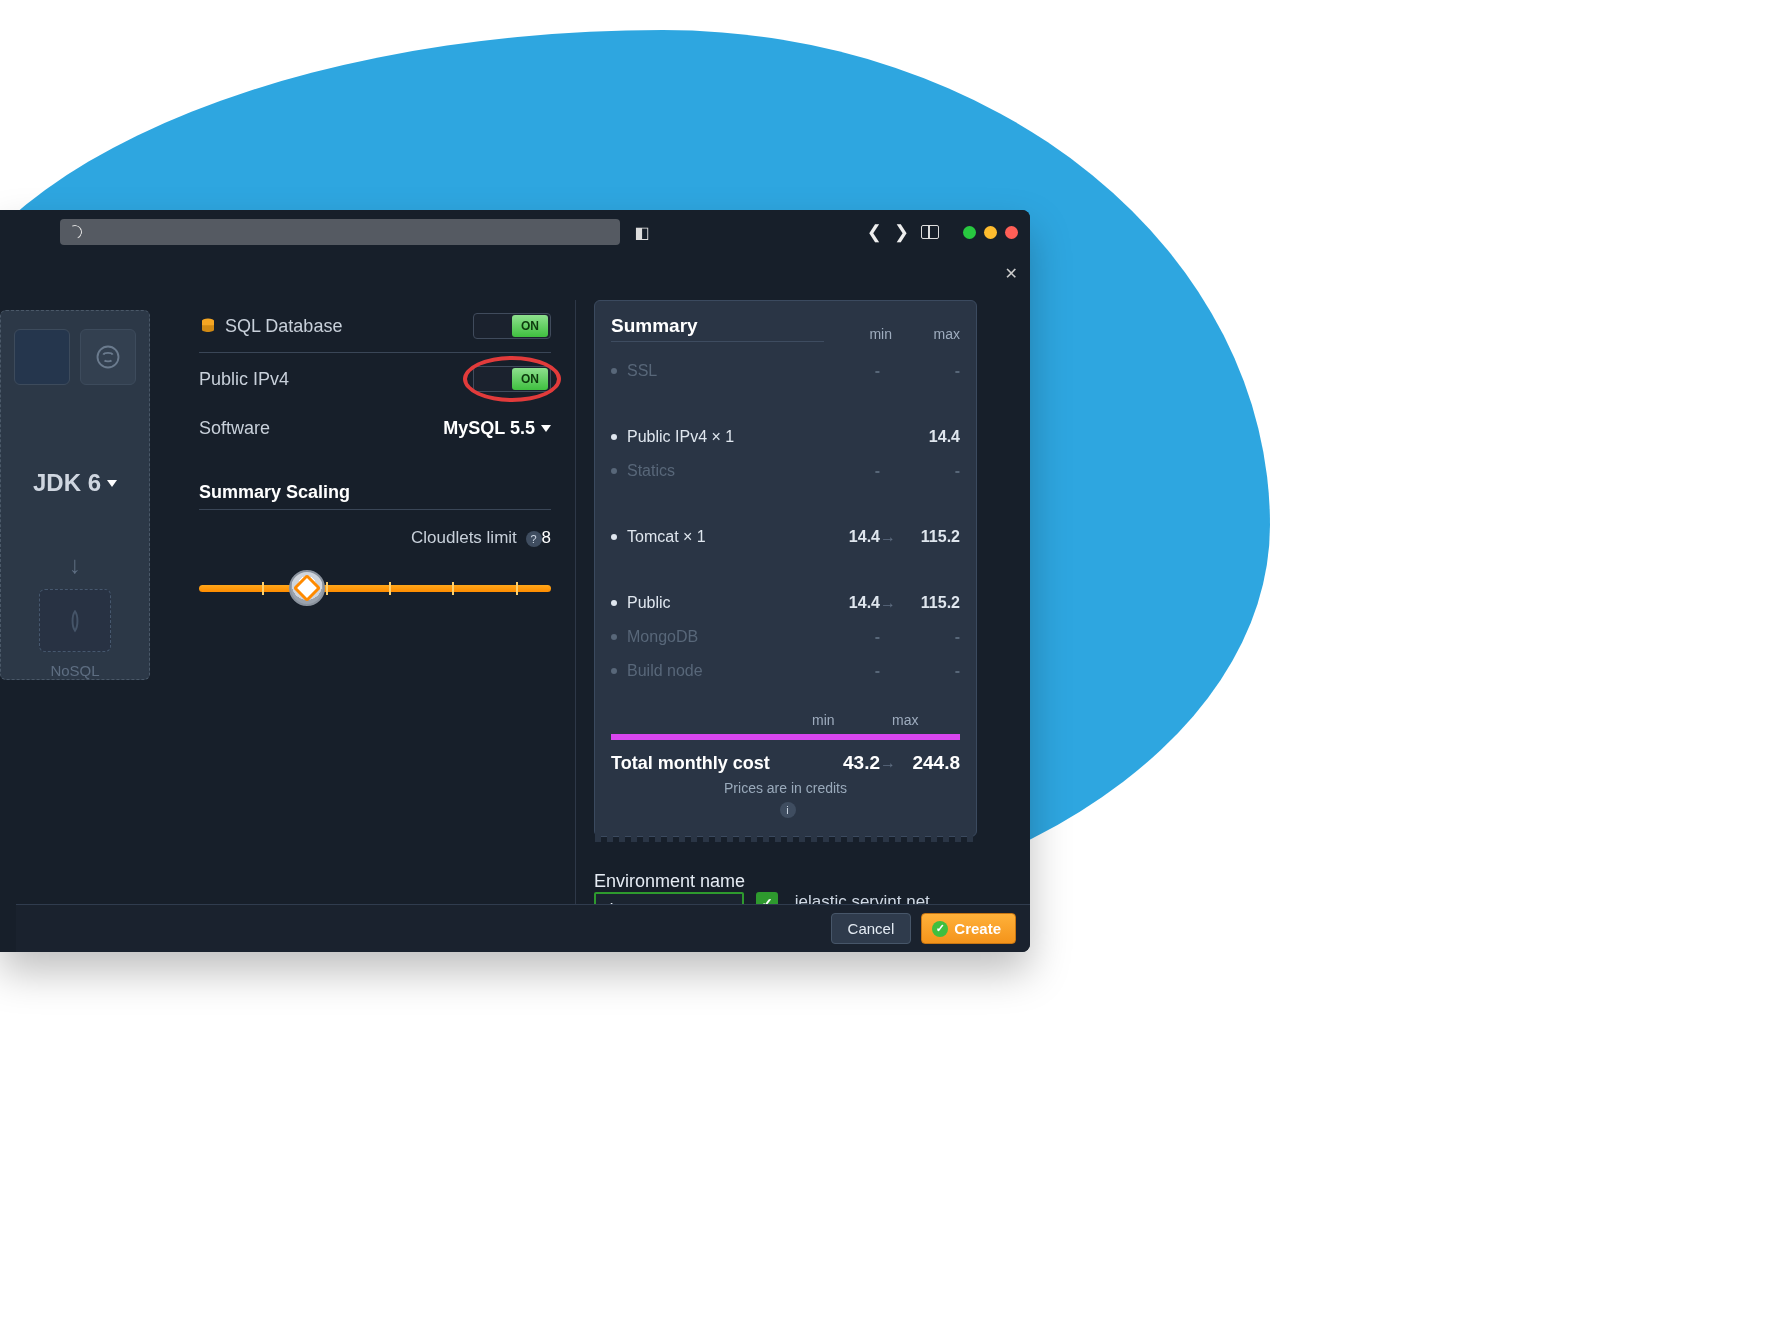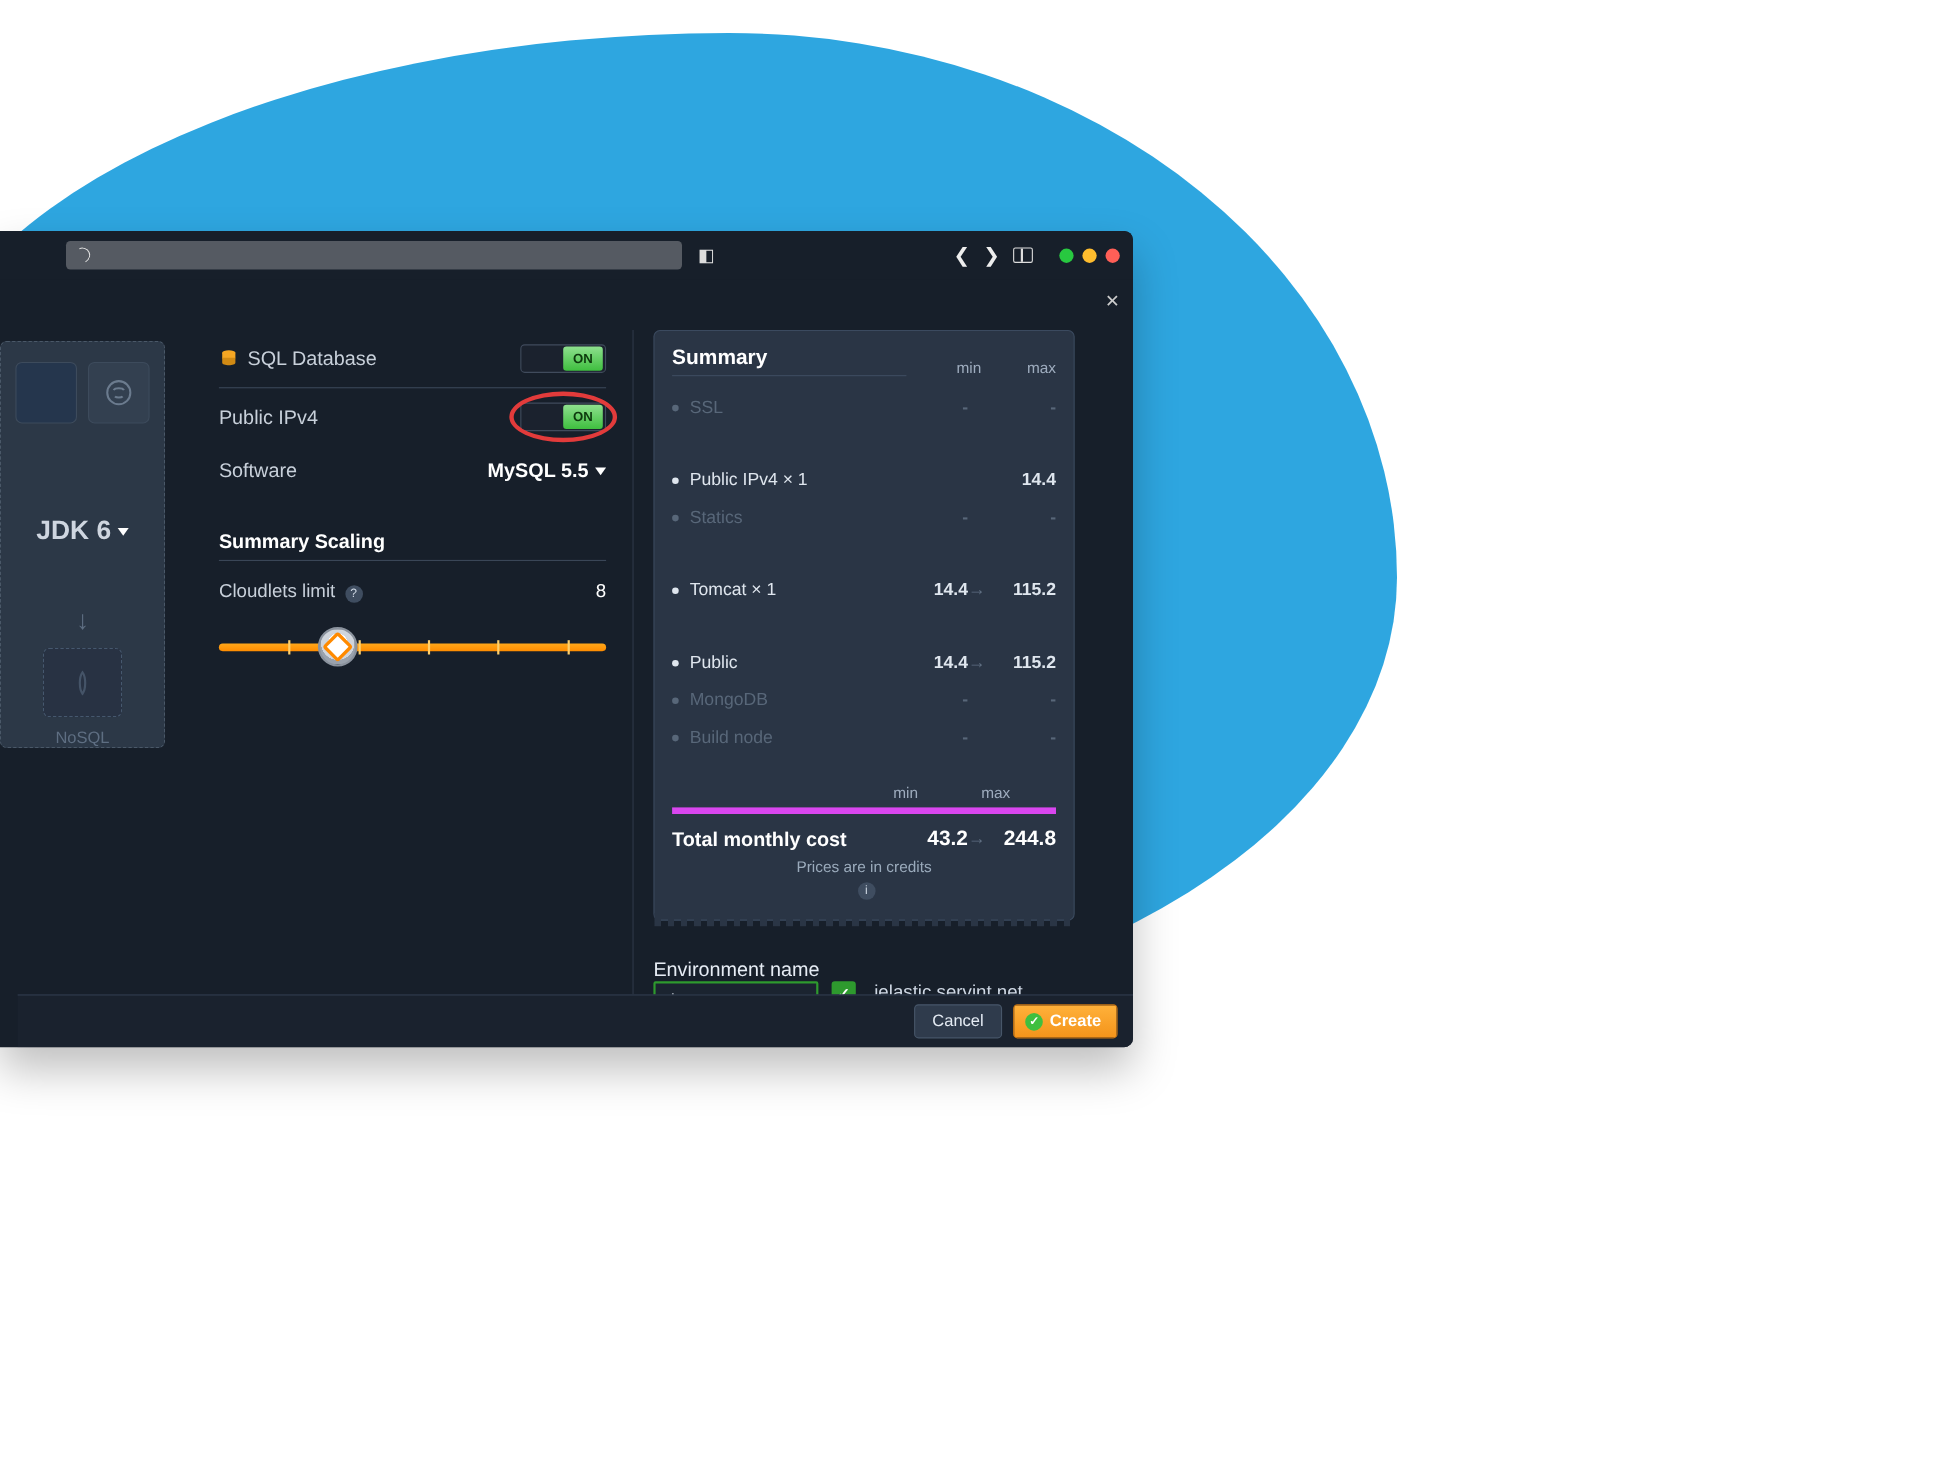--- a/index.html
+++ b/index.html
@@ -118,21 +118,21 @@
   .toggle-highlight {
     position:absolute;
     left:-10px;top:-10px;right:-10px;bottom:-10px;
     border:4px solid #e23b3b;
     border-radius: 50%;
     pointer-events:none;
   }
   .dropdown-val { color:#fff; font-weight:600; font-size:18px; display:flex; align-items:center; gap:6px; }
   .caret-down { width:0;height:0;border-left:5px solid transparent;border-right:5px solid transparent;border-top:7px solid #fff; }
   .section-title { color:#fff; font-weight:700; font-size:18px; margin-top: 30px; border-bottom:1px solid #3a4657; padding-bottom:6px; }
-  .cloudlets-row { display:flex; justify-content:space-between; align-items:center; margin-top:18px; color:#c8d0da; font-size:17px; }
+  .cloudlets-row { display:flex; justify-content:flex-end; align-items:center; margin-top:18px; color:#c8d0da; font-size:17px; }
   .q-icon { width:16px;height:16px;border-radius:50%;background:#3f4d60;color:#cfd8e4;font-size:11px;display:inline-flex;align-items:center;justify-content:center;margin-left:4px; }
   .slider {
     margin-top: 30px;
     height: 20px;
     position: relative;
   }
   .slider-track {
     position:absolute; left:0; right:0; top:7px; height:7px;
     background: linear-gradient(#ffa71a,#ff8c00);
     border-radius: 4px;

